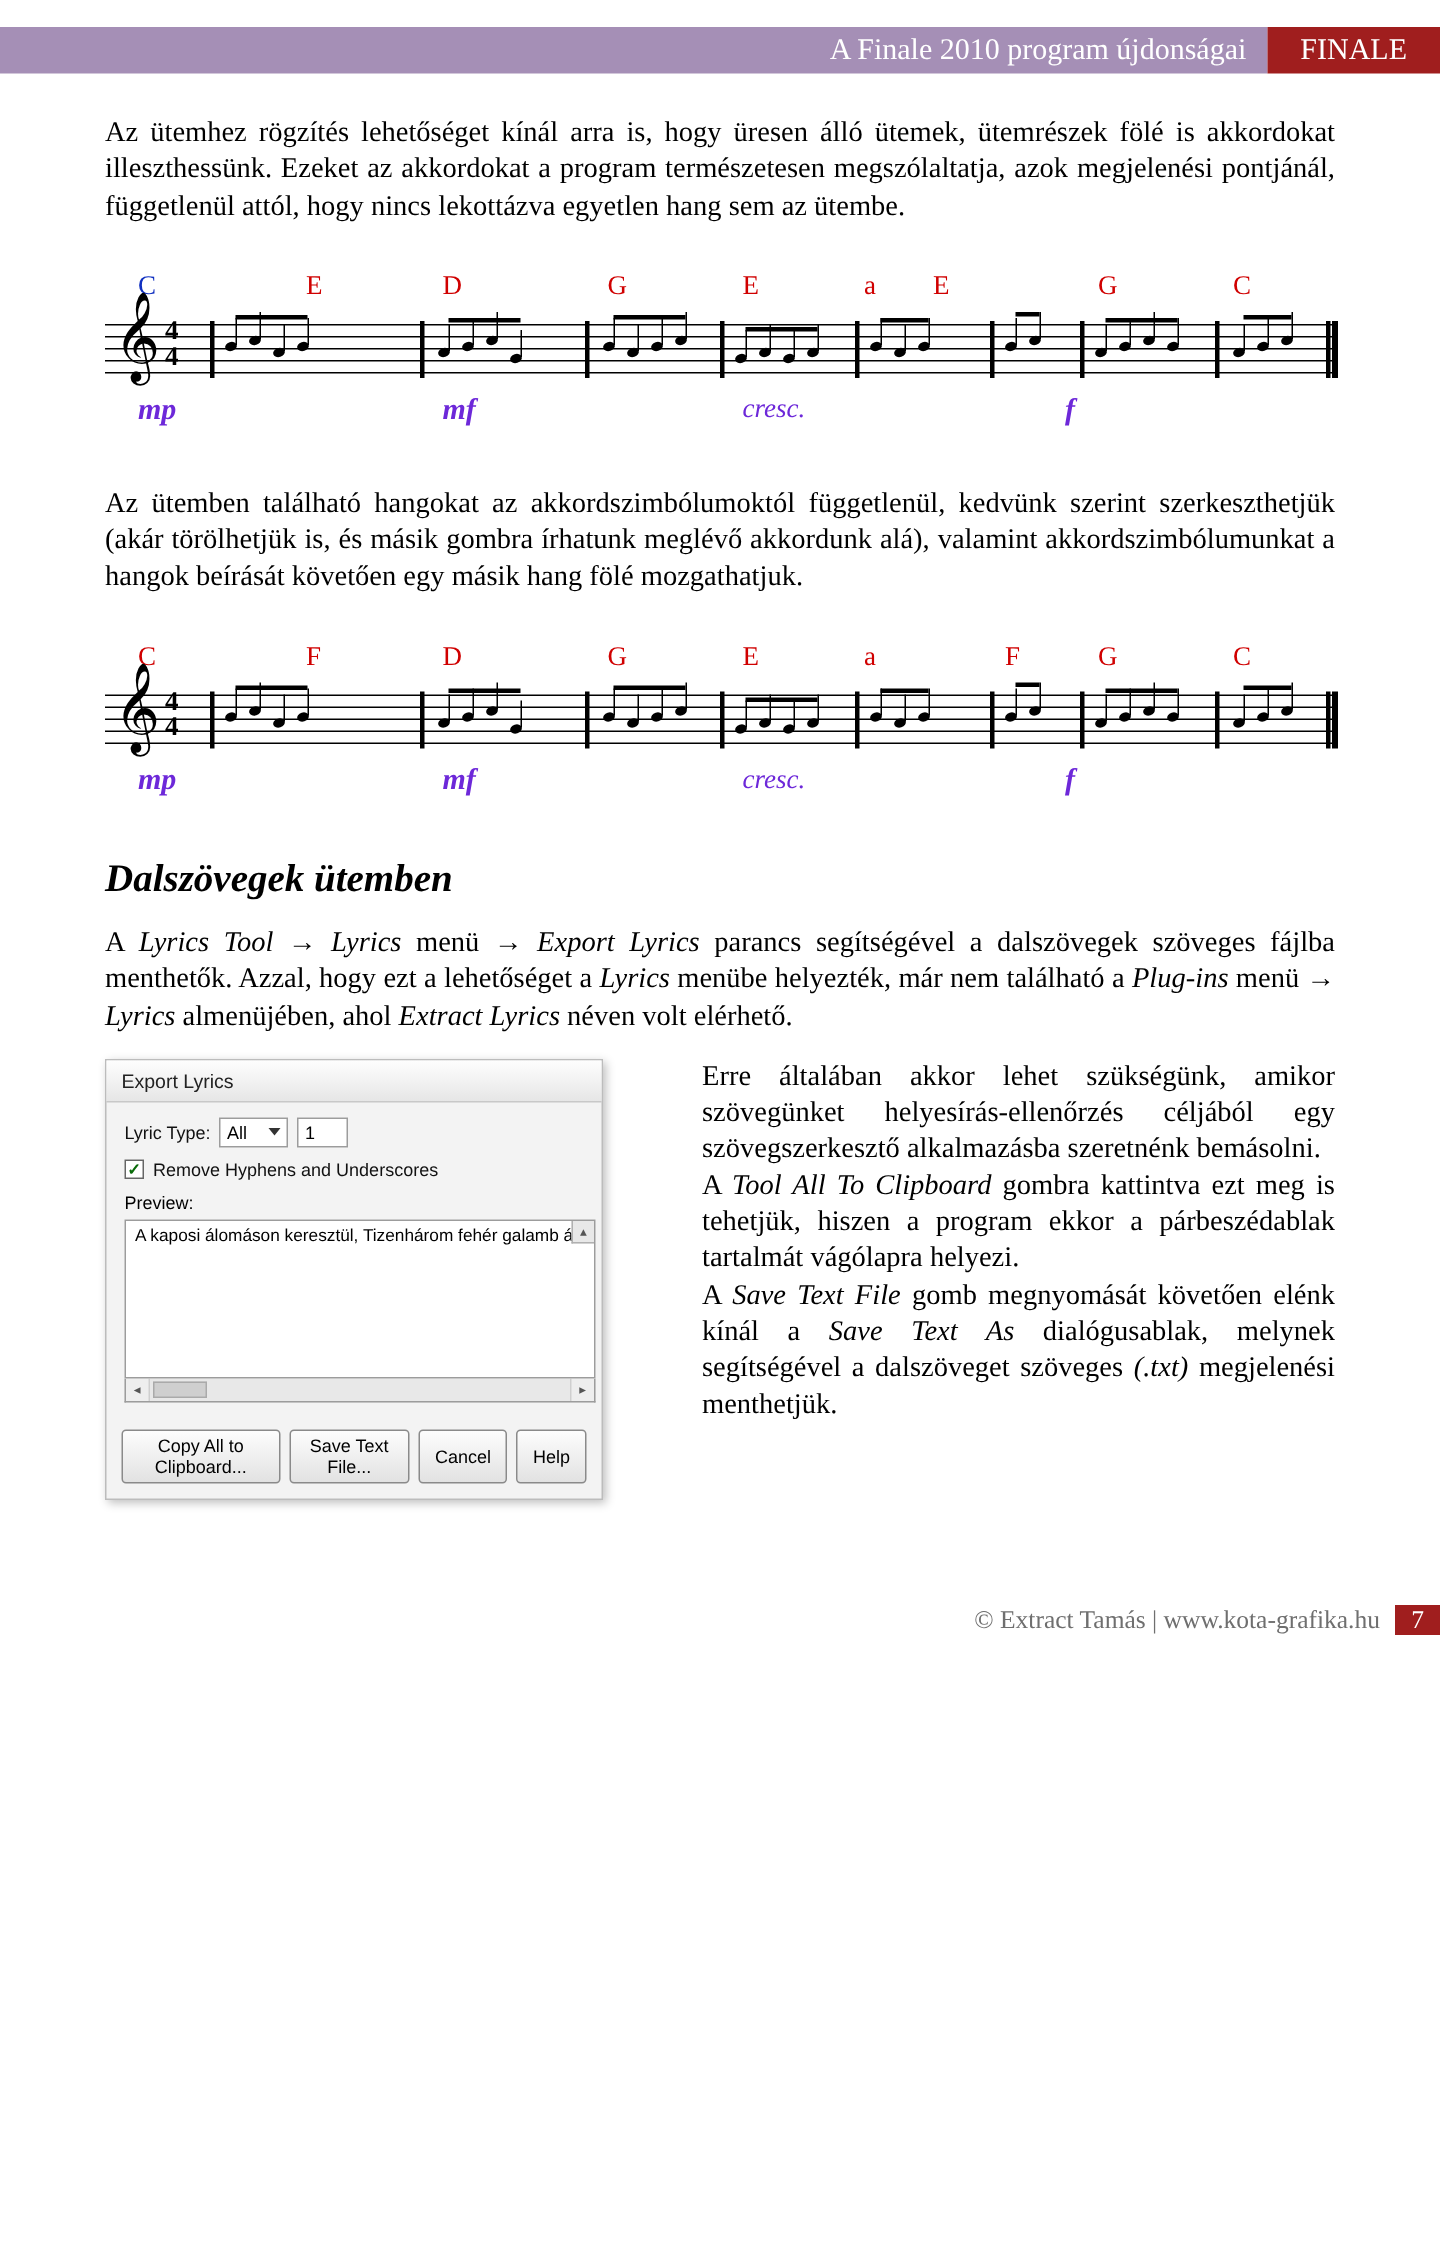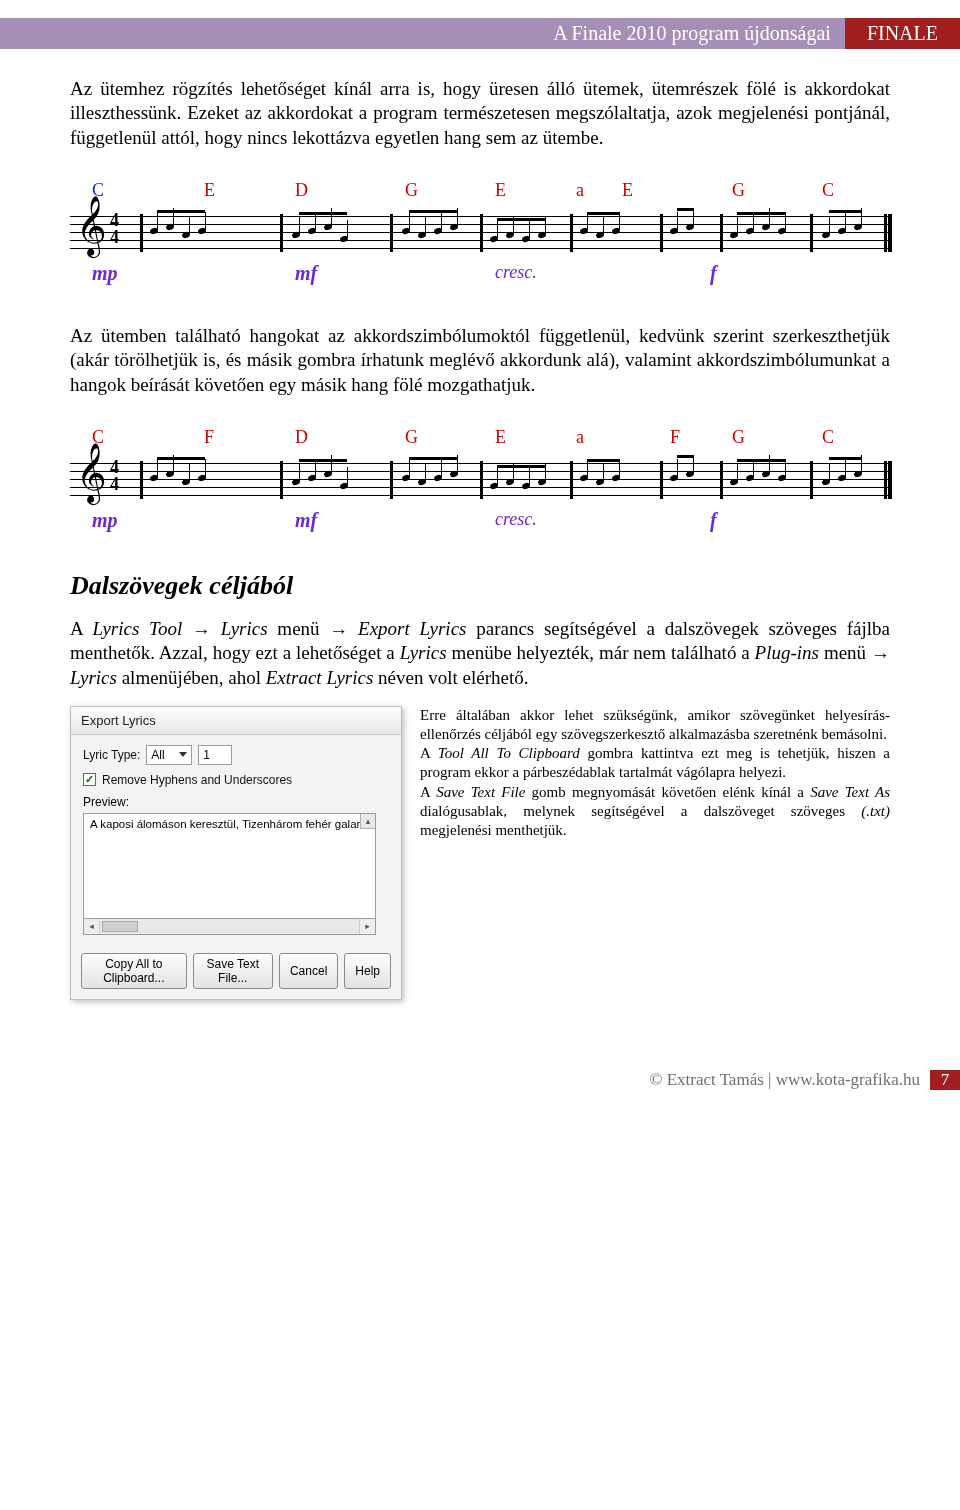--- a/index.html
+++ b/index.html
@@ -141,21 +141,21 @@
     font-size: 12px;
     box-shadow: 2px 2px 6px rgba(0,0,0,0.25);
   }
   .dialog-title {
     background: linear-gradient(#fefefe,#e6e6e6);
     border-bottom: 1px solid #c8c8c8;
     padding: 6px 10px;
     font-size: 13px;
     color: #222;
   }
-  .dialog-body { padding: 10px 25px 10px 12px; }
+  .dialog-body { padding: 10px 4px 10px 12px; }
   .dialog-row { display: flex; align-items: center; gap: 6px; margin-bottom: 8px; }
   .dialog-row label { font-size: 12px; color: #111; }
   .dd {
     display: inline-flex; align-items: center;
     border: 1px solid #9c9c9c;
     background: #fff;
     height: 20px;
     padding: 0 4px;
     font-size: 12px;
     min-width: 46px;
@@ -231,24 +231,25 @@
   }
   .dlg-btn {
     font-family: 'Segoe UI', Tahoma, sans-serif;
     font-size: 12px;
     padding: 3px 10px;
     border: 1px solid #8a8a8a;
     background: linear-gradient(#fdfdfd,#e2e2e2);
     border-radius: 3px;
   }
   .right-para p {
-    font-size: 15px;
+    font-size: 19px;
     line-height: 1.28;
     text-align: justify;
     font-family: Georgia, serif;
+    margin-left: 48px;
   }
   .footer {
     margin-top: 70px;
     display: flex;
     justify-content: flex-end;
     align-items: stretch;
     gap: 10px;
     padding-right: 0;
     padding-bottom: 24px;
   }
@@ -480,21 +481,21 @@
         <div class="beam" style="left: 759px; width: 32px; top: 4px;"></div>
       </div>
     <div class="dyn-row" id="dyn2" style="position: relative; height: 24px;">
         <span style="position: absolute; left: 22px;">mp</span>
         <span style="position: absolute; left: 225px;">mf</span>
         <span class="cresc" style="position: absolute; left: 425px;">cresc.</span>
         <span style="position: absolute; left: 640px;">f</span>
       </div>
   </div>
 
-  <h2 class="section-heading">Dalszövegek céljából</h2>
+  <h2 class="section-heading">Dalszövegek ütemben</h2>
 
   <p class="para">
     <span>A </span><span class="italic">Lyrics Tool</span><span> → </span><span class="italic">Lyrics</span><span> menü → </span><span class="italic">Export Lyrics</span><span> parancs segítségével a dalszövegek szöveges fájlba menthetők. Azzal, hogy ezt a lehetőséget a </span><span class="italic">Lyrics</span><span> menübe helyezték, már nem található a </span><span class="italic">Plug-ins</span><span> menü → </span><span class="italic">Lyrics</span><span> almenüjében, ahol </span><span class="italic">Extract Lyrics</span><span> néven volt elérhető.</span>
   </p>
 
   <div class="two-col">
 
     <div class="dialog-box">
       <div class="dialog-title">Export Lyrics</div>
       <div class="dialog-body">

